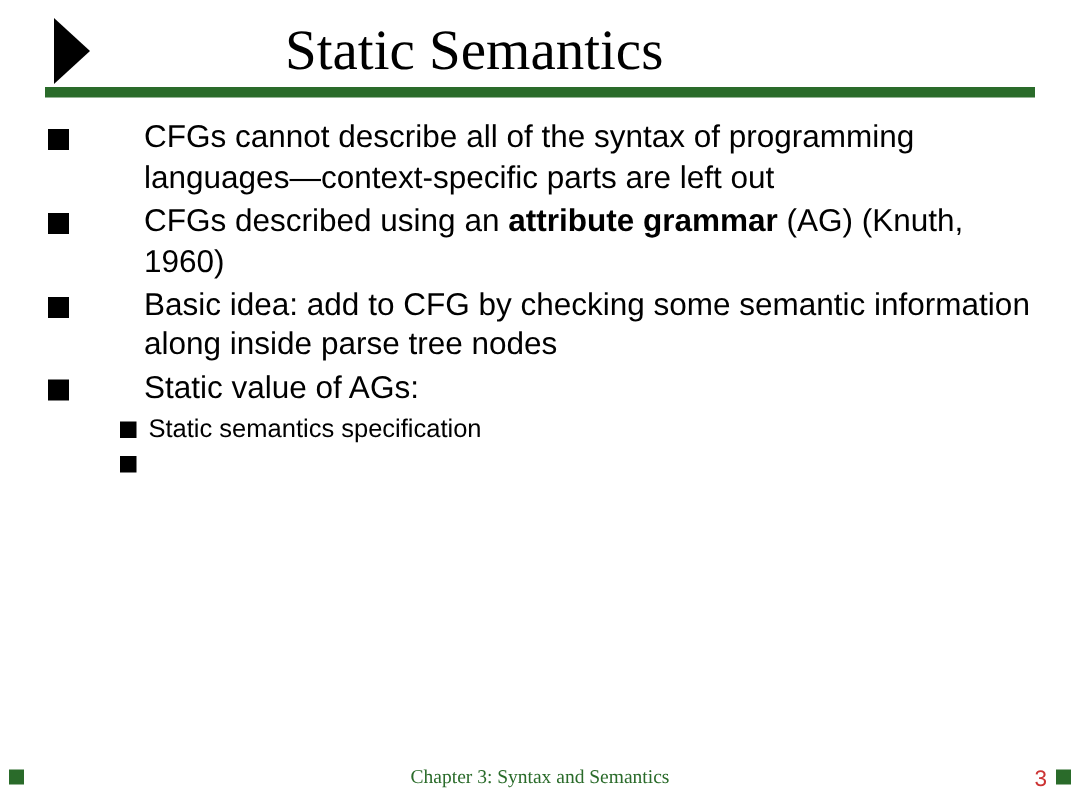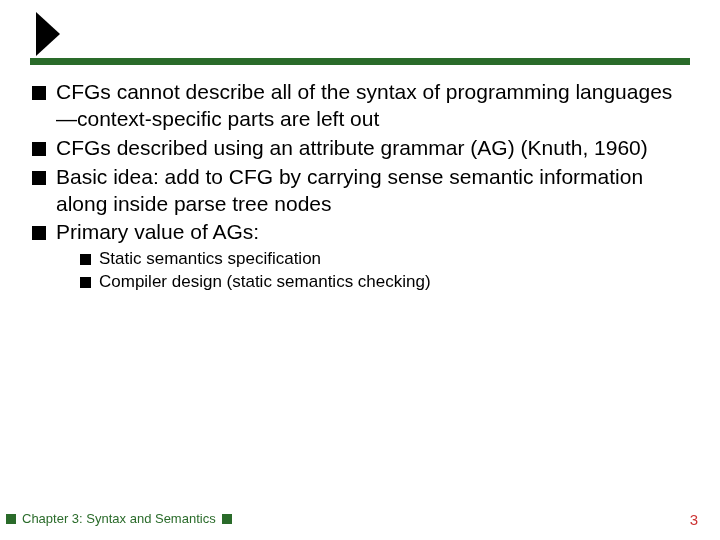--- a/index.html
+++ b/index.html
@@ -42,35 +42,36 @@
     width: 100%;
     margin-bottom: 14px;
   }
   .content {
     padding: 0 2px;
   }
   .bullet-row {
     display: flex;
     align-items: flex-start;
     margin-bottom: 2px;
+    gap: 40px;
   }
   .sq {
     width: 14px;
     height: 14px;
     background: #000000;
     flex-shrink: 0;
     margin-top: 7px;
     margin-right: 10px;
   }
   .bullet-text {
     font-size: 21px;
     line-height: 1.28;
     color: #000000;
   }
-  .bold { font-weight: normal; }
+  .bold { font-weight: bold; }
   .sub-list {
     margin-left: 48px;
     margin-top: 2px;
   }
   .sub-row {
     display: flex;
     align-items: flex-start;
     margin-bottom: 1px;
   }
   .sq-sm {
@@ -85,22 +86,23 @@
     font-size: 17px;
     line-height: 1.3;
     color: #000000;
   }
   .footer {
     position: absolute;
     bottom: 14px;
     left: 0;
     width: 100%;
     display: flex;
-    justify-content: flex-start;
+    justify-content: space-between;
     align-items: center;
+    font-family: Liberation Serif, serif;
   }
   .footer-sq {
     width: 10px;
     height: 10px;
     background: #2a6b2a;
     margin: 0 6px;
   }
   .footer-text {
     font-size: 13px;
     color: #2a6b2a;
@@ -113,54 +115,54 @@
     color: #cc3333;
   }
 </style>
 </head>
 <body>
 
 <div class="slide">
 
   <div class="title-row">
     <div class="title-arrow"></div>
+    <div class="title">Static Semantics</div>
   </div>
   <div class="rule"></div>
 
   <div class="content">
 
     <div class="bullet-row">
       <div class="sq"></div>
       <div class="bullet-text">CFGs cannot describe all of the syntax of programming languages—context-specific parts are left out</div>
     </div>
 
 
     <div class="bullet-row">
       <div class="sq"></div>
       <div class="bullet-text"><span>CFGs described using an </span><span class="bold">attribute grammar</span><span> (AG) (Knuth, 1960)</span></div>
     </div>
 
     <div class="bullet-row">
       <div class="sq"></div>
-      <div class="bullet-text">Basic idea: add to CFG by carrying sense semantic information along inside parse tree nodes</div>
+      <div class="bullet-text">Basic idea: add to CFG by checking some semantic information along inside parse tree nodes</div>
     </div>
 
     <div class="bullet-row">
       <div class="sq"></div>
-      <div class="bullet-text"> Primary value of AGs:</div>
+      <div class="bullet-text"> Static value of AGs:</div>
     </div>
 
     <div class="sub-list">
       <div class="sub-row">
         <div class="sq-sm"></div>
         <div class="sub-text">Static semantics specification</div>
       </div>
       <div class="sub-row">
         <div class="sq-sm"></div>
-        <div class="sub-text">Compiler design (static semantics checking)</div>
       </div>
     </div>
 
   </div>
 
   <div class="footer">
     <div class="footer-sq"></div>
     <div class="footer-text">Chapter 3: Syntax and Semantics</div>
     <div class="footer-sq"></div>
   </div>

